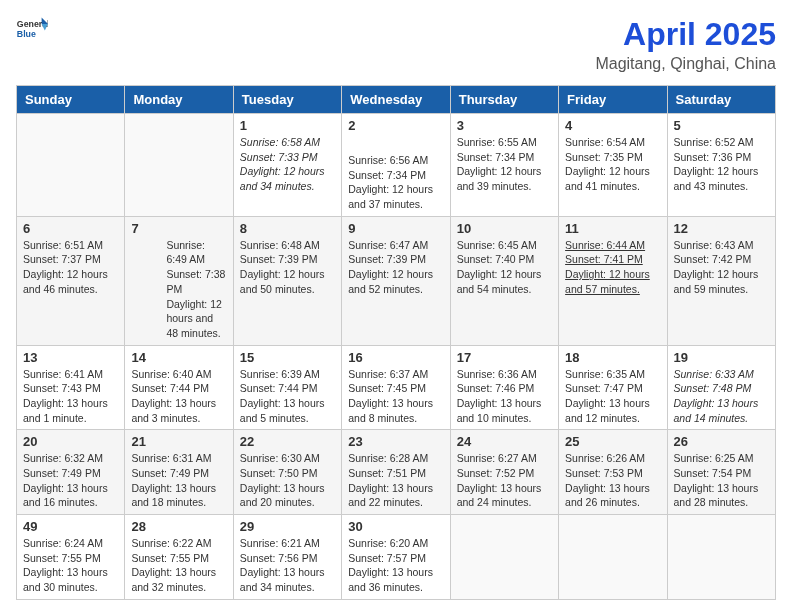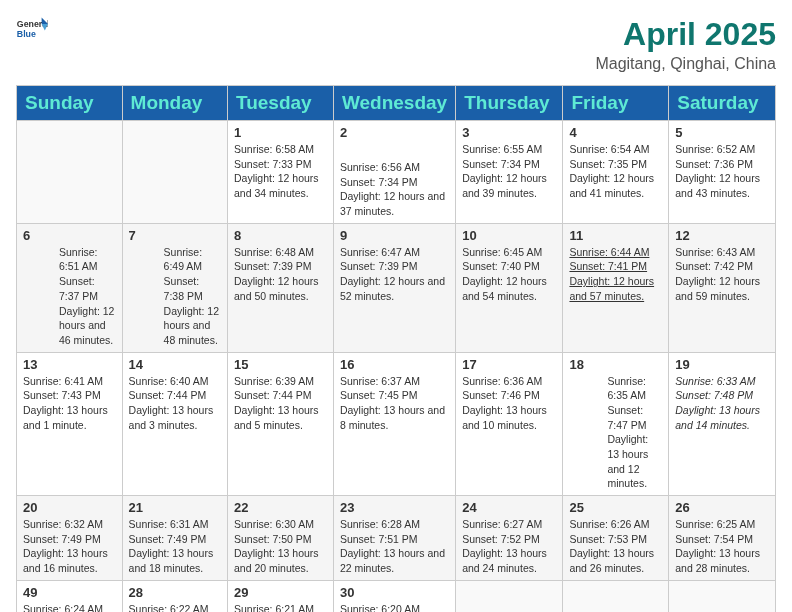--- a/index.html
+++ b/index.html
@@ -22,29 +22,29 @@
       font-size: 18px;
       font-weight: bold;
       color: #1a5fa8;
     }
     .logo-icon {
       width: 32px;
       height: 24px;
       margin-right: 2px;
     }
     .title-area { text-align: right; }
-    .title-area h1 { font-size: 32px; font-weight: bold; color: #0f766e; }
+    .title-area h1 { font-size: 32px; font-weight: bold; color: #1d4ed8; }
     .title-area h2 { font-size: 16px; font-weight: normal; color: #555; margin-top: 2px; }
     .calendar { width: 100%; border-collapse: collapse; }
     .calendar th {
       background-color: #1a5fa8;
-      color: #5eead4;
+      color: #ffffff;
       text-align: left;
       padding: 6px 8px;
-      font-size: 19px;
+      font-size: 13px;
       border: 1px solid #ccc;
     }
     .calendar td {
       vertical-align: top;
       border: 1px solid #ccc;
       padding: 4px 6px;
       width: 108px;
       min-height: 80px;
       font-size: 11px;
       color: #333;
@@ -85,21 +85,21 @@
         <th>Friday</th>
         <th>Saturday</th>
       </tr>
   </thead>
   <tbody id="calendar-body">
   <tr>
         <td class="empty"></td>
         <td class="empty"></td>
         <td>
           <div class="day-number">1</div>
-          <div class="day-detail" style="white-space: pre-line;">Sunrise: 6:58 AM
+          <div class="day-detail" style="white-space: pre-line; font-style: italic;">Sunrise: 6:58 AM
 Sunset: 7:33 PM
 Daylight: 12 hours and 34 minutes.</div>
         </td>
         <td>
           <div class="day-number">2</div>
           <div class="day-detail" style="white-space: pre-line; margin-top: 20px;">Sunrise: 6:56 AM
 Sunset: 7:34 PM
 Daylight: 12 hours and 37 minutes.</div>
         </td>
         <td>
@@ -117,21 +117,21 @@
         <td>
           <div class="day-number">5</div>
           <div class="day-detail" style="white-space: pre-line;">Sunrise: 6:52 AM
 Sunset: 7:36 PM
 Daylight: 12 hours and 43 minutes.</div>
         </td>
       </tr>
       <tr class="row-shaded">
         <td>
           <div class="day-number">6</div>
-          <div class="day-detail" style="white-space: pre-line; margin-left: 36px;">Sunrise: 6:51 AM
+          <div class="day-detail" style="white-space: pre-line;">Sunrise: 6:51 AM
 Sunset: 7:37 PM
 Daylight: 12 hours and 46 minutes.</div>
         </td>
         <td>
           <div class="day-number">7</div>
           <div class="day-detail" style="white-space: pre-line; margin-left: 35px;">Sunrise: 6:49 AM
 Sunset: 7:38 PM
 Daylight: 12 hours and 48 minutes.</div>
         </td>
         <td>
@@ -191,21 +191,21 @@
 Daylight: 13 hours and 8 minutes.</div>
         </td>
         <td>
           <div class="day-number">17</div>
           <div class="day-detail" style="white-space: pre-line;">Sunrise: 6:36 AM
 Sunset: 7:46 PM
 Daylight: 13 hours and 10 minutes.</div>
         </td>
         <td>
           <div class="day-number">18</div>
-          <div class="day-detail" style="white-space: pre-line; margin-left: 38px;">Sunrise: 6:35 AM
+          <div class="day-detail" style="white-space: pre-line;">Sunrise: 6:35 AM
 Sunset: 7:47 PM
 Daylight: 13 hours and 12 minutes.</div>
         </td>
         <td>
           <div class="day-number">19</div>
           <div class="day-detail" style="white-space: pre-line; font-style: italic;">Sunrise: 6:33 AM
 Sunset: 7:48 PM
 Daylight: 13 hours and 14 minutes.</div>
         </td>
       </tr>

